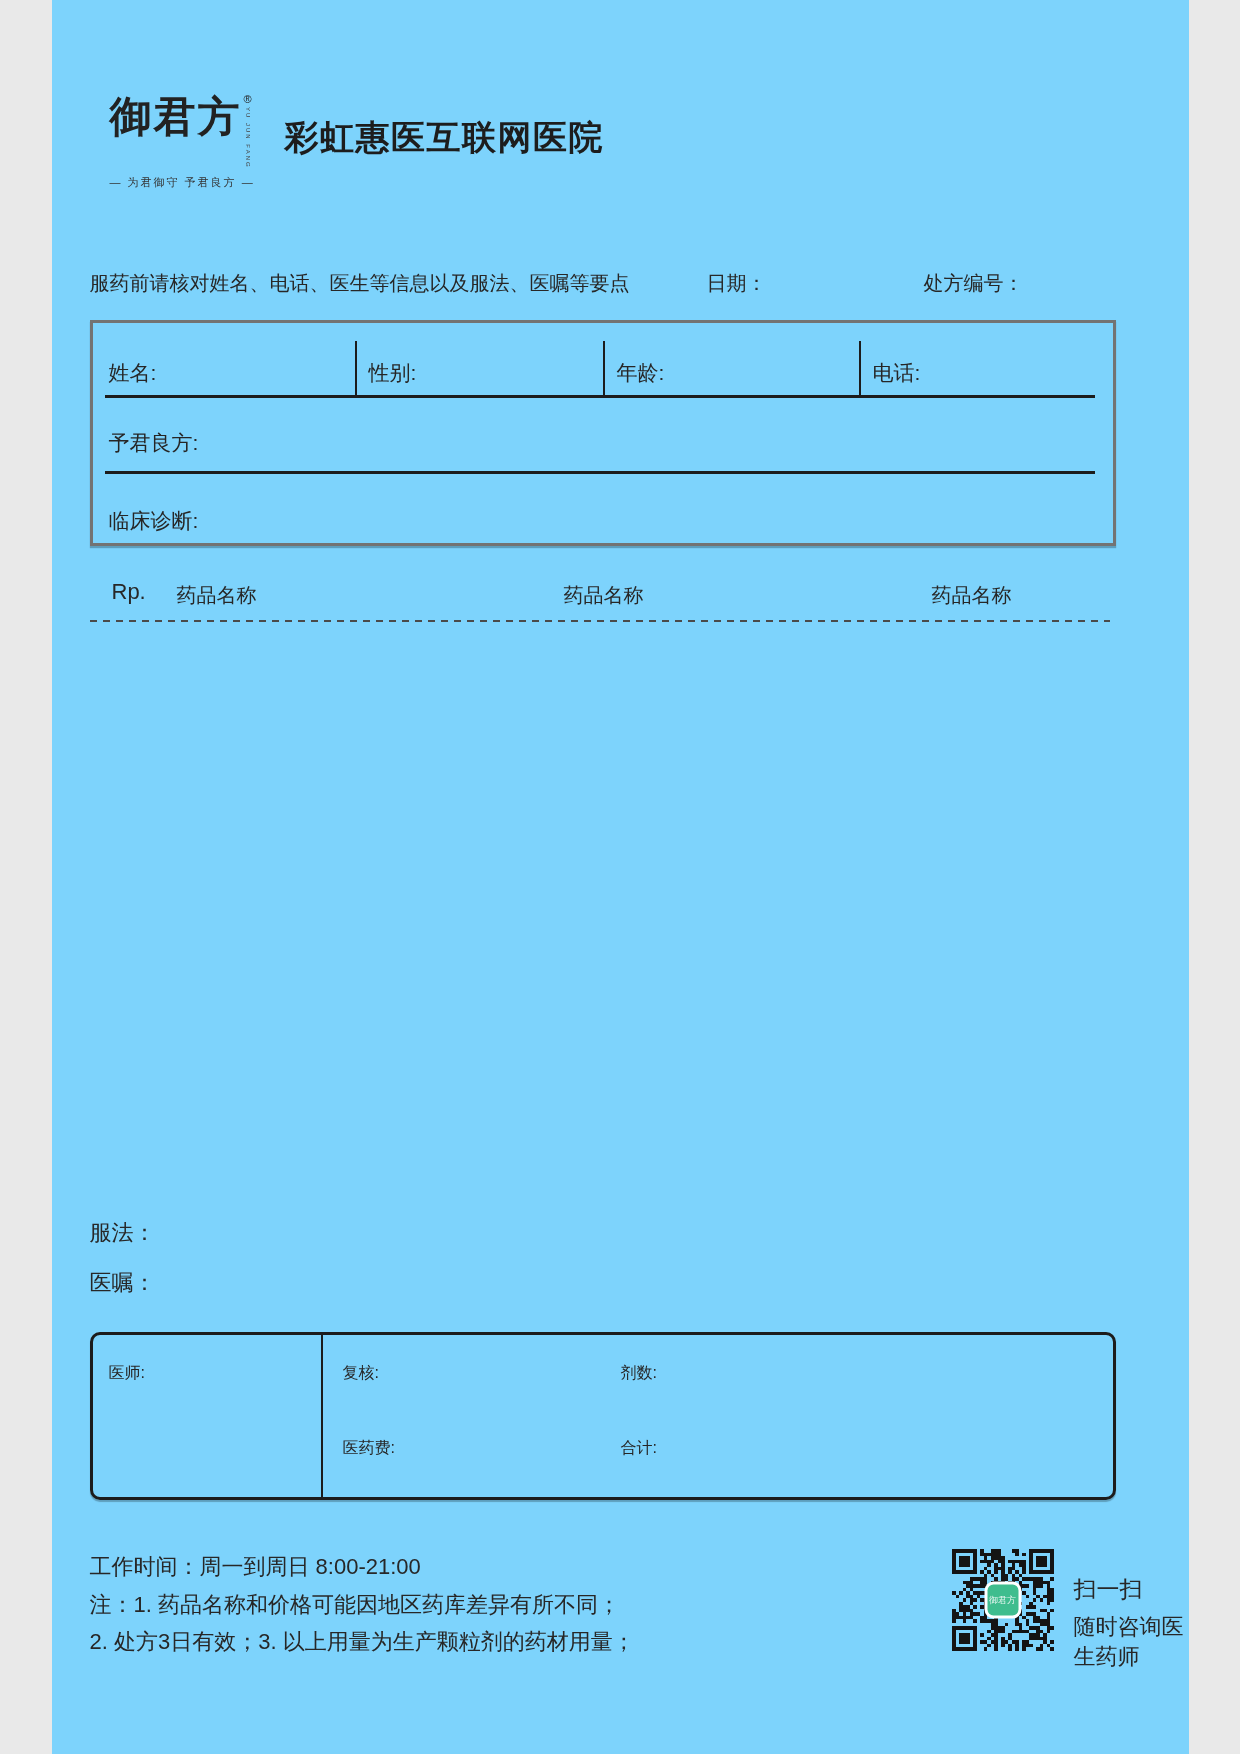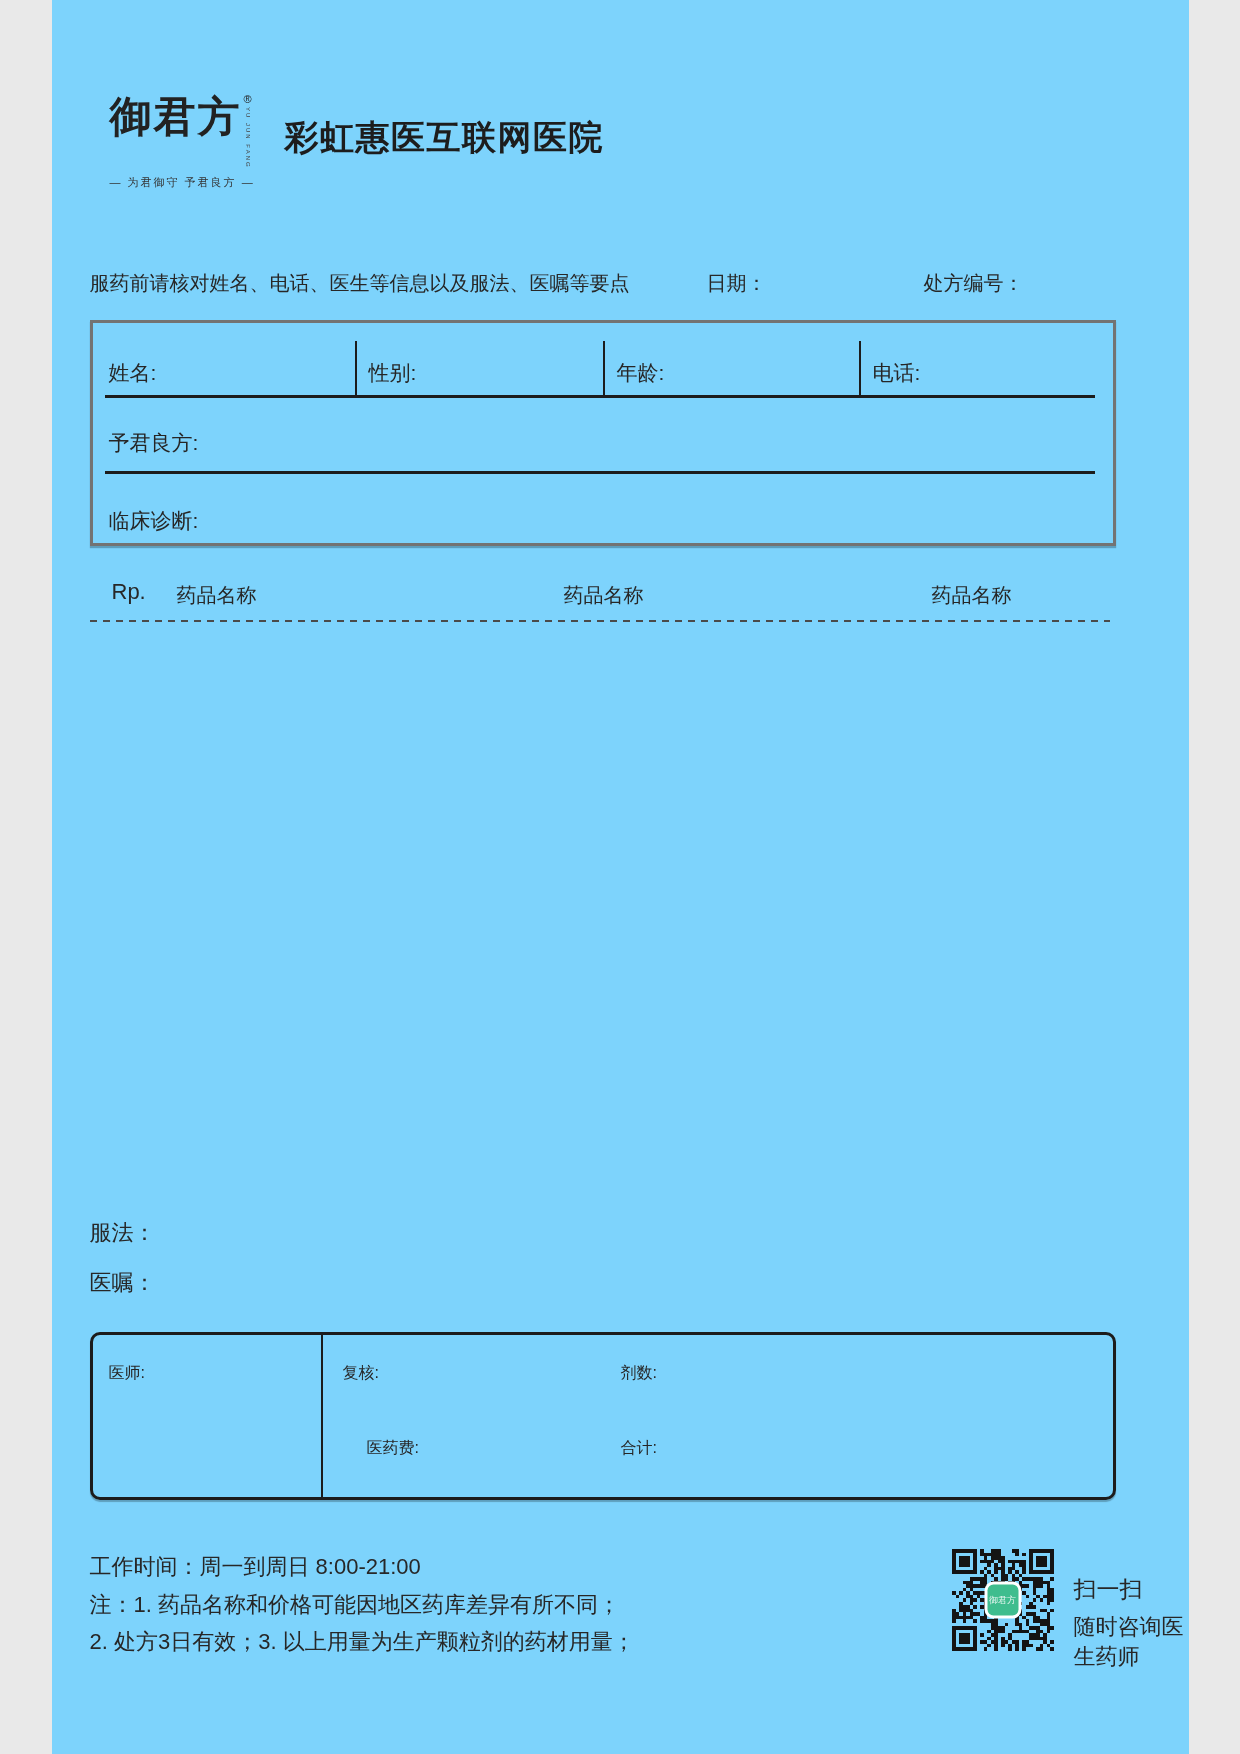--- a/index.html
+++ b/index.html
@@ -52,21 +52,21 @@
   .advice-label{left:38px;top:1268px;font-size:22px;}
 
   
   .sign-box{left:38px;top:1332px;width:1020px;height:162px;border:3px solid #1c1c1c;
             border-radius:10px;box-shadow:0 2px 1px rgba(0,0,0,.25);}
   .sign-box .lbl{position:absolute;font-size:16px;color:#262626;white-space:nowrap;}
   .sb-vline{position:absolute;left:228px;top:0;height:100%;width:2px;background:#1c1c1c;}
   .sb-doctor{left:16px;top:28px;}
   .sb-review{left:250px;top:28px;}
   .sb-dose{left:528px;top:28px;}
-  .sb-fee{left:250px;top:103px;margin-left:24px;}
+  .sb-fee{left:250px;top:103px;}
   .sb-total{left:528px;top:103px;}
 
   
   .work-time{left:38px;top:1552px;font-size:22px;}
   .note1{left:38px;top:1590px;font-size:22px;}
   .note2{left:38px;top:1627px;font-size:22px;}
 
   .qr{left:900px;top:1549px;width:102px;height:102px;}
   .qr svg{width:100%;height:100%;display:block;}
   .qr-center{position:absolute;left:50%;top:50%;transform:translate(-50%,-50%);

